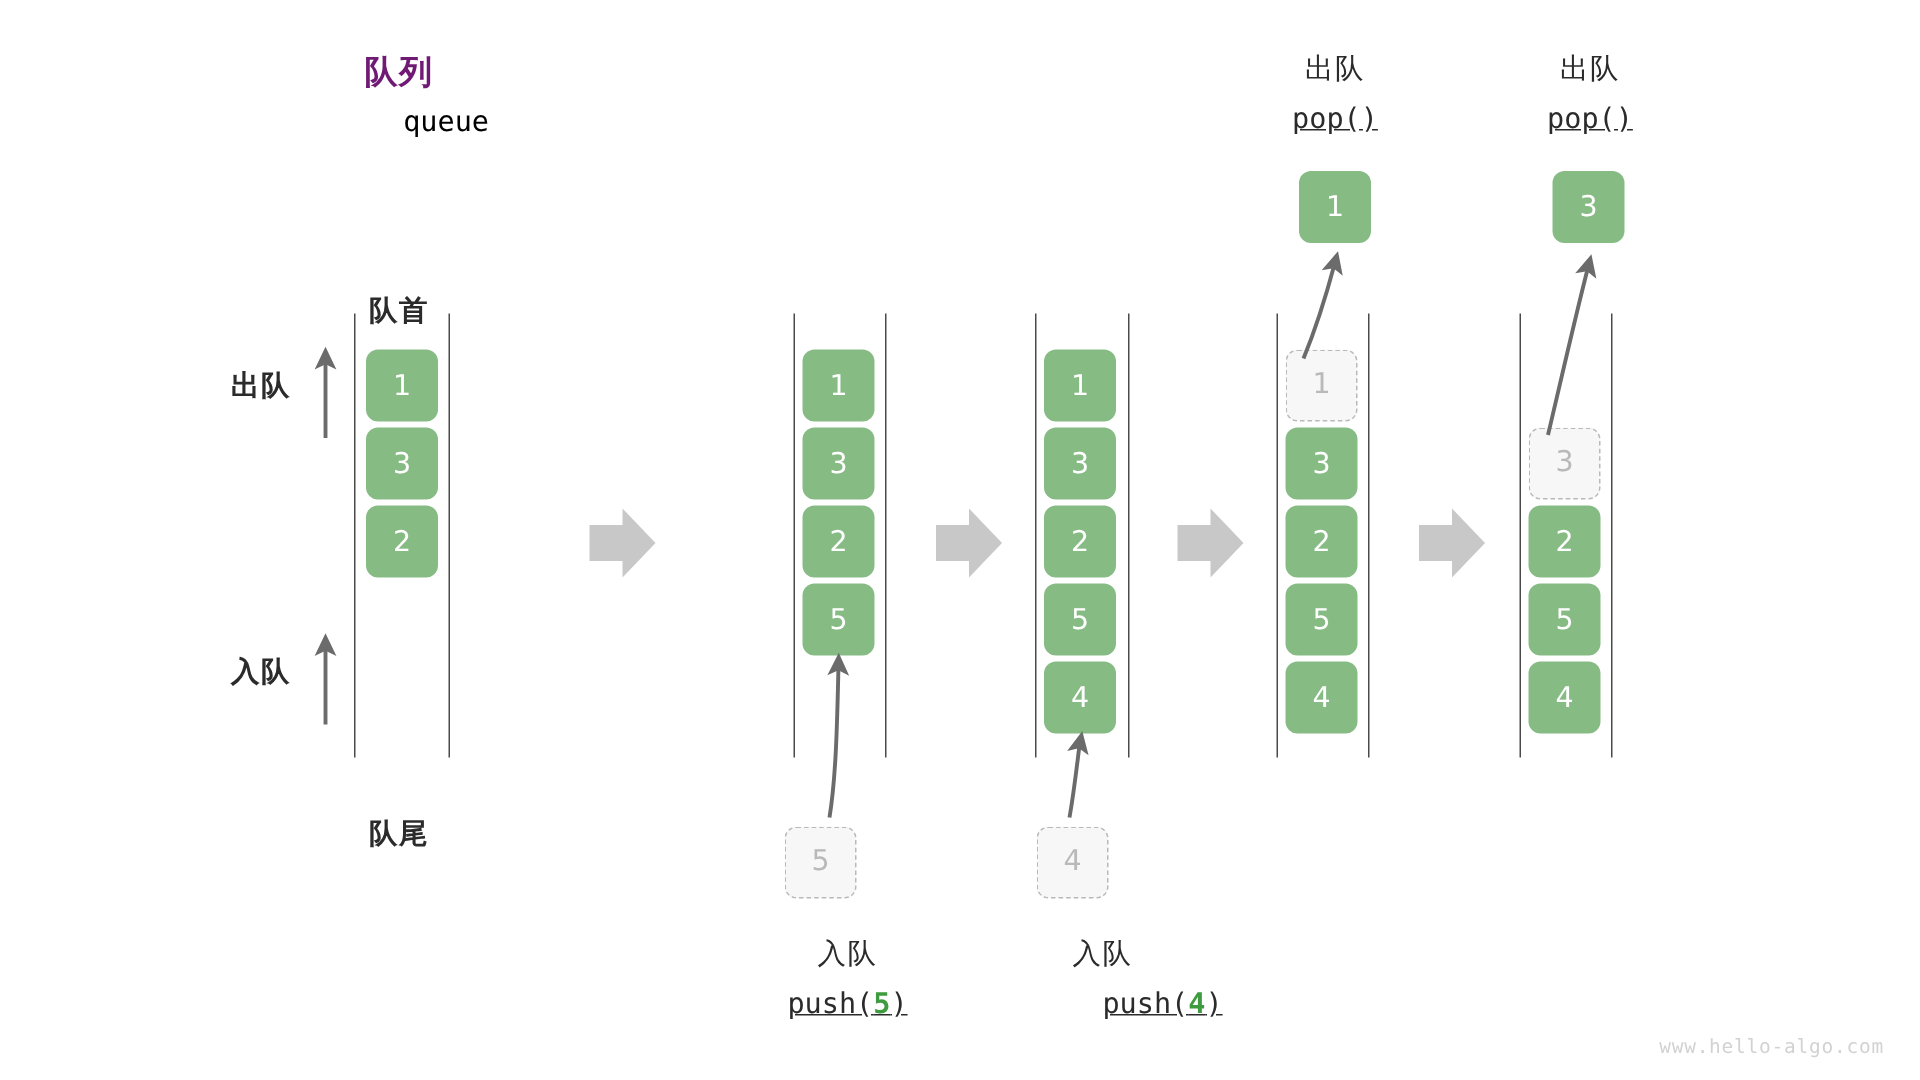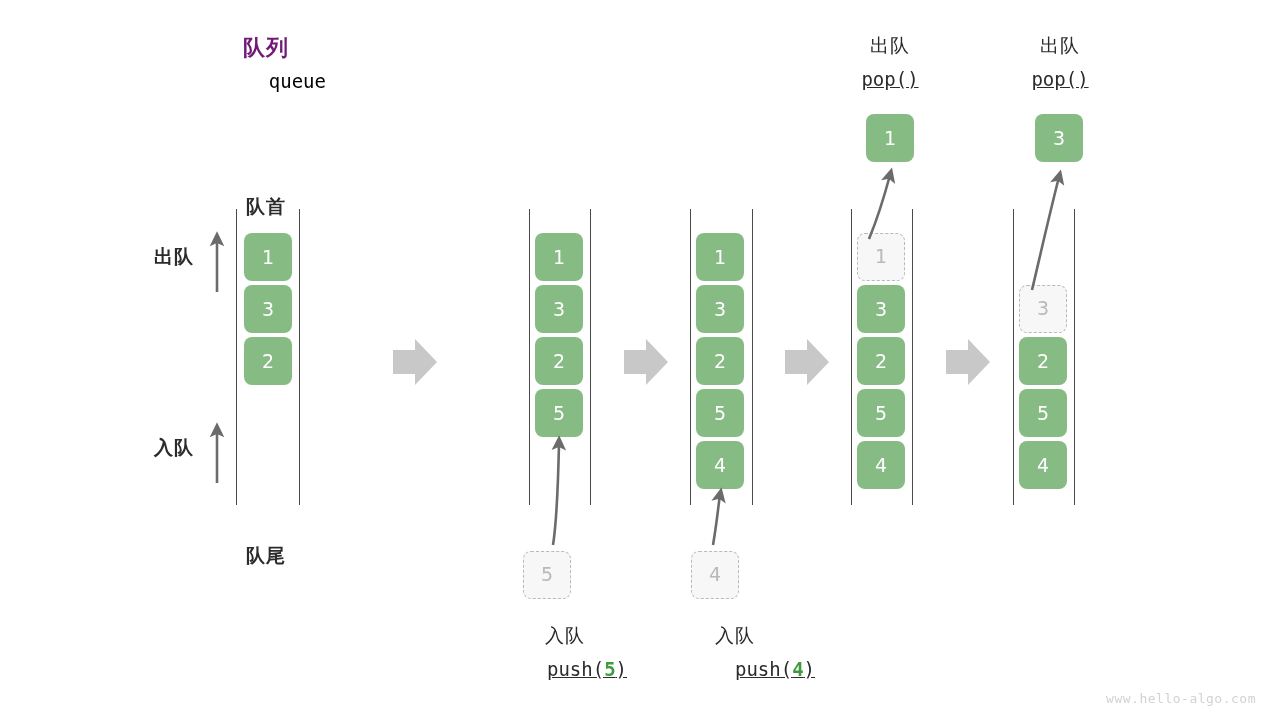--- a/index.html
+++ b/index.html
@@ -137,21 +137,21 @@
   <div class="rail" style="left:590px; top:209px; height:296px;"></div>
 
   <div class="cell" style="left:535px; top:233px;">1</div>
   <div class="cell" style="left:535px; top:285px;">3</div>
   <div class="cell" style="left:535px; top:337px;">2</div>
   <div class="cell" style="left:535px; top:389px;">5</div>
 
   <div class="cell ghost" style="left:523px; top:551px;">5</div>
 
   <div class="abs op-label-cn" style="left:490px; top:623px; width:150px;">入队</div>
-  <div class="abs op-label-code" style="left:512px; top:658px; width:150px;"><span>push(</span><span class="num">5</span><span>)</span></div>
+  <div class="abs op-label-code" style="left:490px; top:658px; width:150px;"><span>push(</span><span class="num">5</span><span>)</span></div>
 </div>
 
 <div>
   <div class="rail" style="left:690px; top:209px; height:296px;"></div>
   <div class="rail" style="left:752px; top:209px; height:296px;"></div>
 
   <div class="cell" style="left:696px; top:233px;">1</div>
   <div class="cell" style="left:696px; top:285px;">3</div>
   <div class="cell" style="left:696px; top:337px;">2</div>
   <div class="cell" style="left:696px; top:389px;">5</div>

